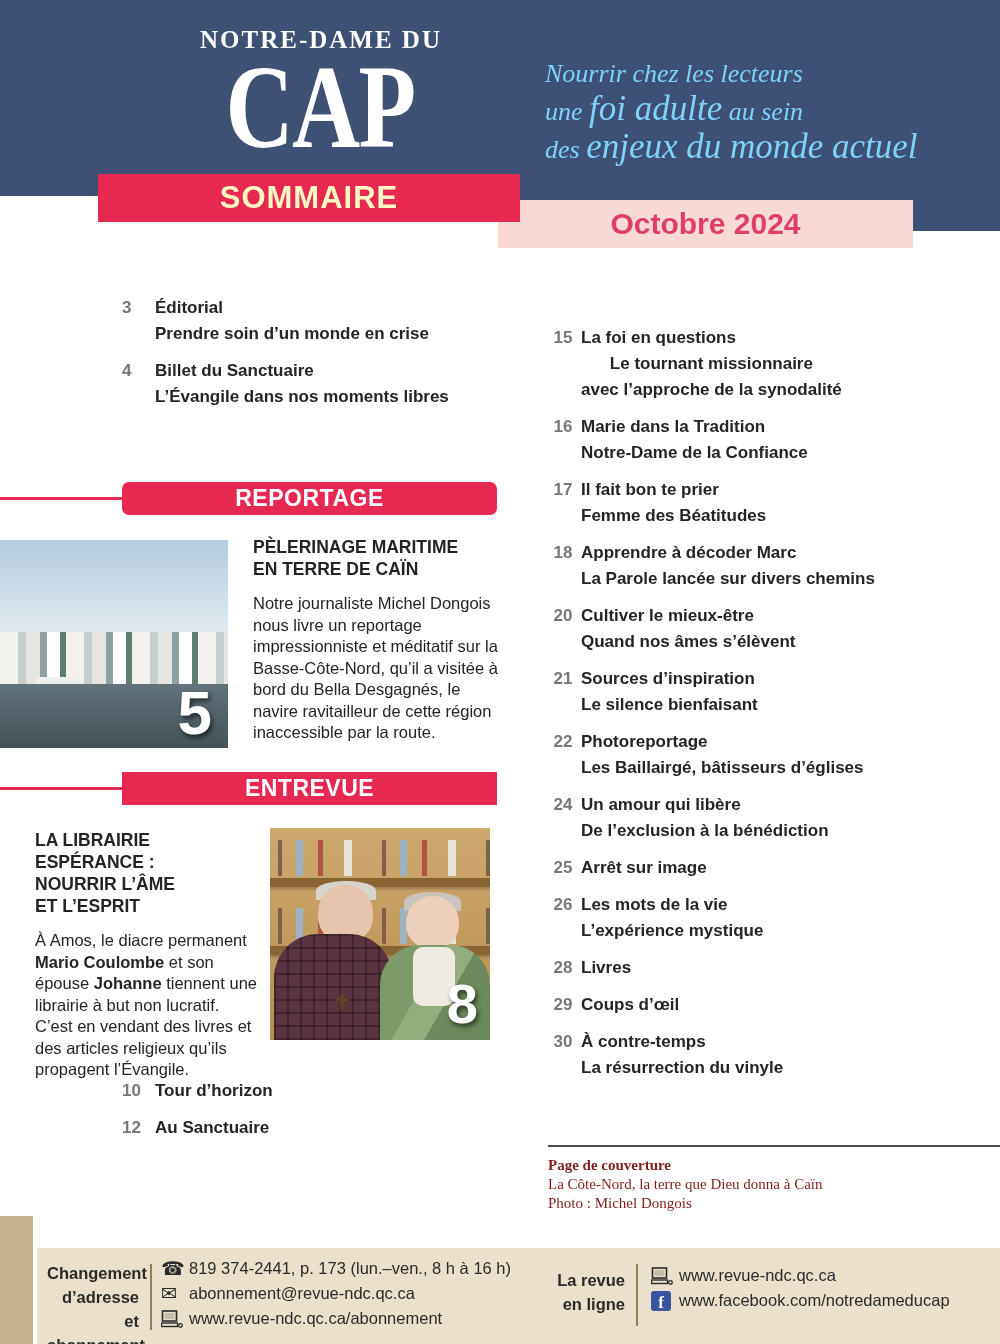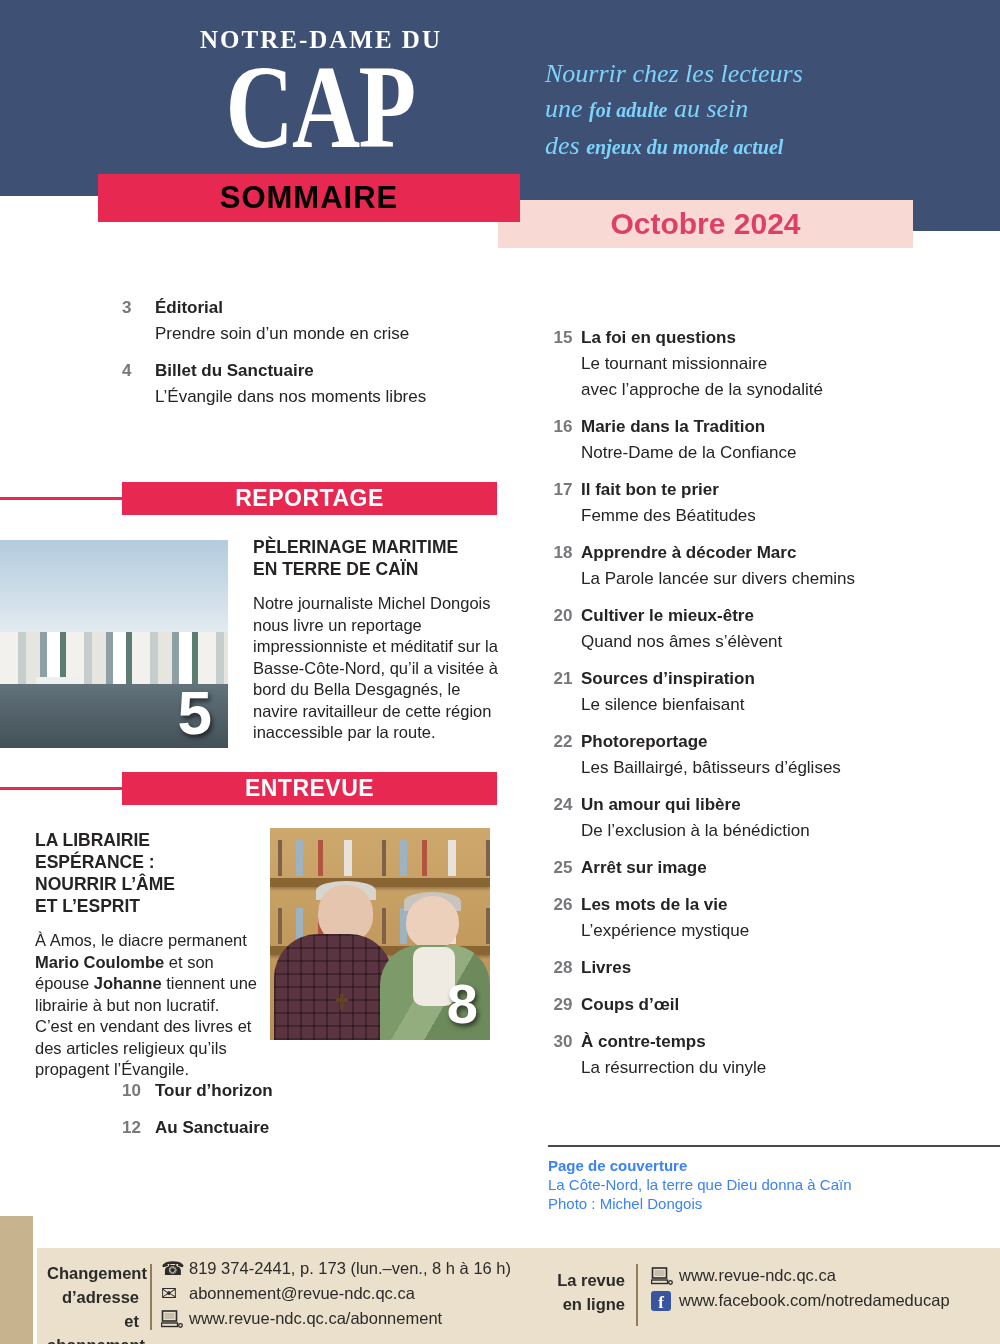--- a/index.html
+++ b/index.html
@@ -9,42 +9,42 @@
   
   .header{position:absolute;left:0;top:0;width:1000px;height:196px;background:#3e5074;}
   .blue-band{position:absolute;left:498px;top:196px;width:502px;height:35px;background:#3e5074;}
   .logo{position:absolute;left:200px;top:26px;width:240px;text-align:center;color:#fff;
         font-family:"Liberation Serif","DejaVu Serif",serif;}
   .logo-top{font-size:25px;font-weight:700;letter-spacing:2px;white-space:nowrap;}
   .logo-cap{font-size:118px;font-weight:700;line-height:.92;letter-spacing:-2px;
             transform:scaleX(.8);transform-origin:center;}
   .tagline{position:absolute;left:545px;top:56px;color:#7dd3fc;font-style:italic;
            font-family:"Liberation Serif","DejaVu Serif",serif;font-size:26px;line-height:35px;}
-  .tagline .b{font-weight:700;font-size:20px;}
+  .tagline .b{font-weight:400;font-size:35px;}
 
   .sommaire-banner{position:absolute;left:98px;top:174px;width:422px;height:48px;background:#e72850;
-        color:#000000;font-weight:700;font-size:31px;letter-spacing:1px;text-align:center;line-height:48px;}
+        color:#fef9c3;font-weight:700;font-size:31px;letter-spacing:1px;text-align:center;line-height:48px;}
   .issue-box{position:absolute;left:498px;top:200px;width:415px;height:48px;background:#f9d9d4;
         color:#df3f66;font-weight:700;font-size:30px;text-align:center;line-height:48px;}
 
   
   .toc{position:absolute;}
   .toc-left-top{left:122px;top:295px;width:410px;}
   .toc-right{left:545px;top:325px;width:440px;}
   .toc-left-bottom{left:122px;top:1078px;width:410px;}
   .item{display:flex;font-size:17px;line-height:26px;margin-bottom:11px;}
   .item .num{width:33px;flex:0 0 33px;color:#77787b;font-weight:700;}
   .toc-right .item .num{width:36px;flex:0 0 36px;text-align:center;}
   .item .tt{font-weight:700;}
-  .item .sub{font-weight:400;}
+  .item .sub{font-weight:700;text-align:center;}
 
   
   .section-banner{position:absolute;left:122px;width:375px;height:33px;background:#e72850;color:#fff;
         font-weight:700;font-size:23px;letter-spacing:.5px;text-align:center;line-height:33px;}
-  .banner-reportage{top:482px;}
+  .banner-reportage{top:482px;border-radius:7px;}
   .banner-entrevue{top:772px;}
   .section-line{position:absolute;left:0;width:122px;height:3px;background:#e72850;}
   .line-reportage{top:497px;}
   .line-entrevue{top:787px;}
 
   
   .photo1{position:absolute;left:0;top:540px;width:228px;height:208px;overflow:hidden;background:#dfe8ee;}
   .p1-sky{position:absolute;left:0;right:0;top:0;height:46%;background:linear-gradient(#b3cbdd,#e4ecf1);}
   .p1-village{position:absolute;left:0;right:0;top:44%;height:26%;
       background:repeating-linear-gradient(90deg,#f2f1ee 0 18px,#c6cdcd 18px 26px,#e7e5e0 26px 40px,#8fa0a4 40px 47px,#ffffff 47px 60px,#5d7d74 60px 66px);}
@@ -75,21 +75,21 @@
   .man-cross::after{content:"";position:absolute;left:-4px;top:4px;width:12px;height:4px;background:#5f4226;}
   .wom-body{position:absolute;right:0;bottom:0;width:50%;height:45%;border-radius:40px 40px 0 0;
       background:linear-gradient(120deg,#7d9a6b 0 40%,#93ad7f 40% 60%,#6d8a5c 60%);}
   .wom-scarf{position:absolute;right:16%;bottom:16%;width:19%;height:28%;background:#efebe2;border-radius:10px;}
   .wom-head{position:absolute;right:14%;bottom:43%;width:24%;height:25%;background:#ecd0bb;border-radius:50% 50% 46% 46%;}
   .wom-hair{position:absolute;right:13%;bottom:61%;width:26%;height:9%;background:#c9c4be;border-radius:50% 50% 0 0;}
   .photo2 .photo-num{right:12px;bottom:4px;font-size:56px;}
 
   
   .cover-rule{position:absolute;left:548px;top:1145px;width:452px;height:2px;background:#4a4a49;}
-  .cover{position:absolute;left:548px;top:1156px;width:452px;color:#3b82f6;font-size:15px;line-height:19px;}
+  .cover{position:absolute;left:548px;top:1156px;width:452px;color:#7f1d1d;font-size:15px;line-height:19px;font-family:Liberation Serif, serif;}
   .cover .hd{font-weight:700;}
 
   
   .footer-strip{position:absolute;left:0;top:1216px;width:33px;height:128px;background:#c7b48e;}
   .footer{position:absolute;left:37px;top:1216px;width:963px;height:128px;background:#eae0cb;color:#2b2b2b;margin-top:32px;}
   .f-label{position:absolute;text-align:right;font-weight:700;font-size:16.5px;line-height:24px;}
   .f-label-left{left:10px;top:13px;width:92px;}
   .f-label-right{left:500px;top:20px;width:88px;}
   .f-div{position:absolute;width:2px;background:#8f7f57;}
   .f-div1{left:113px;top:16px;height:66px;}

